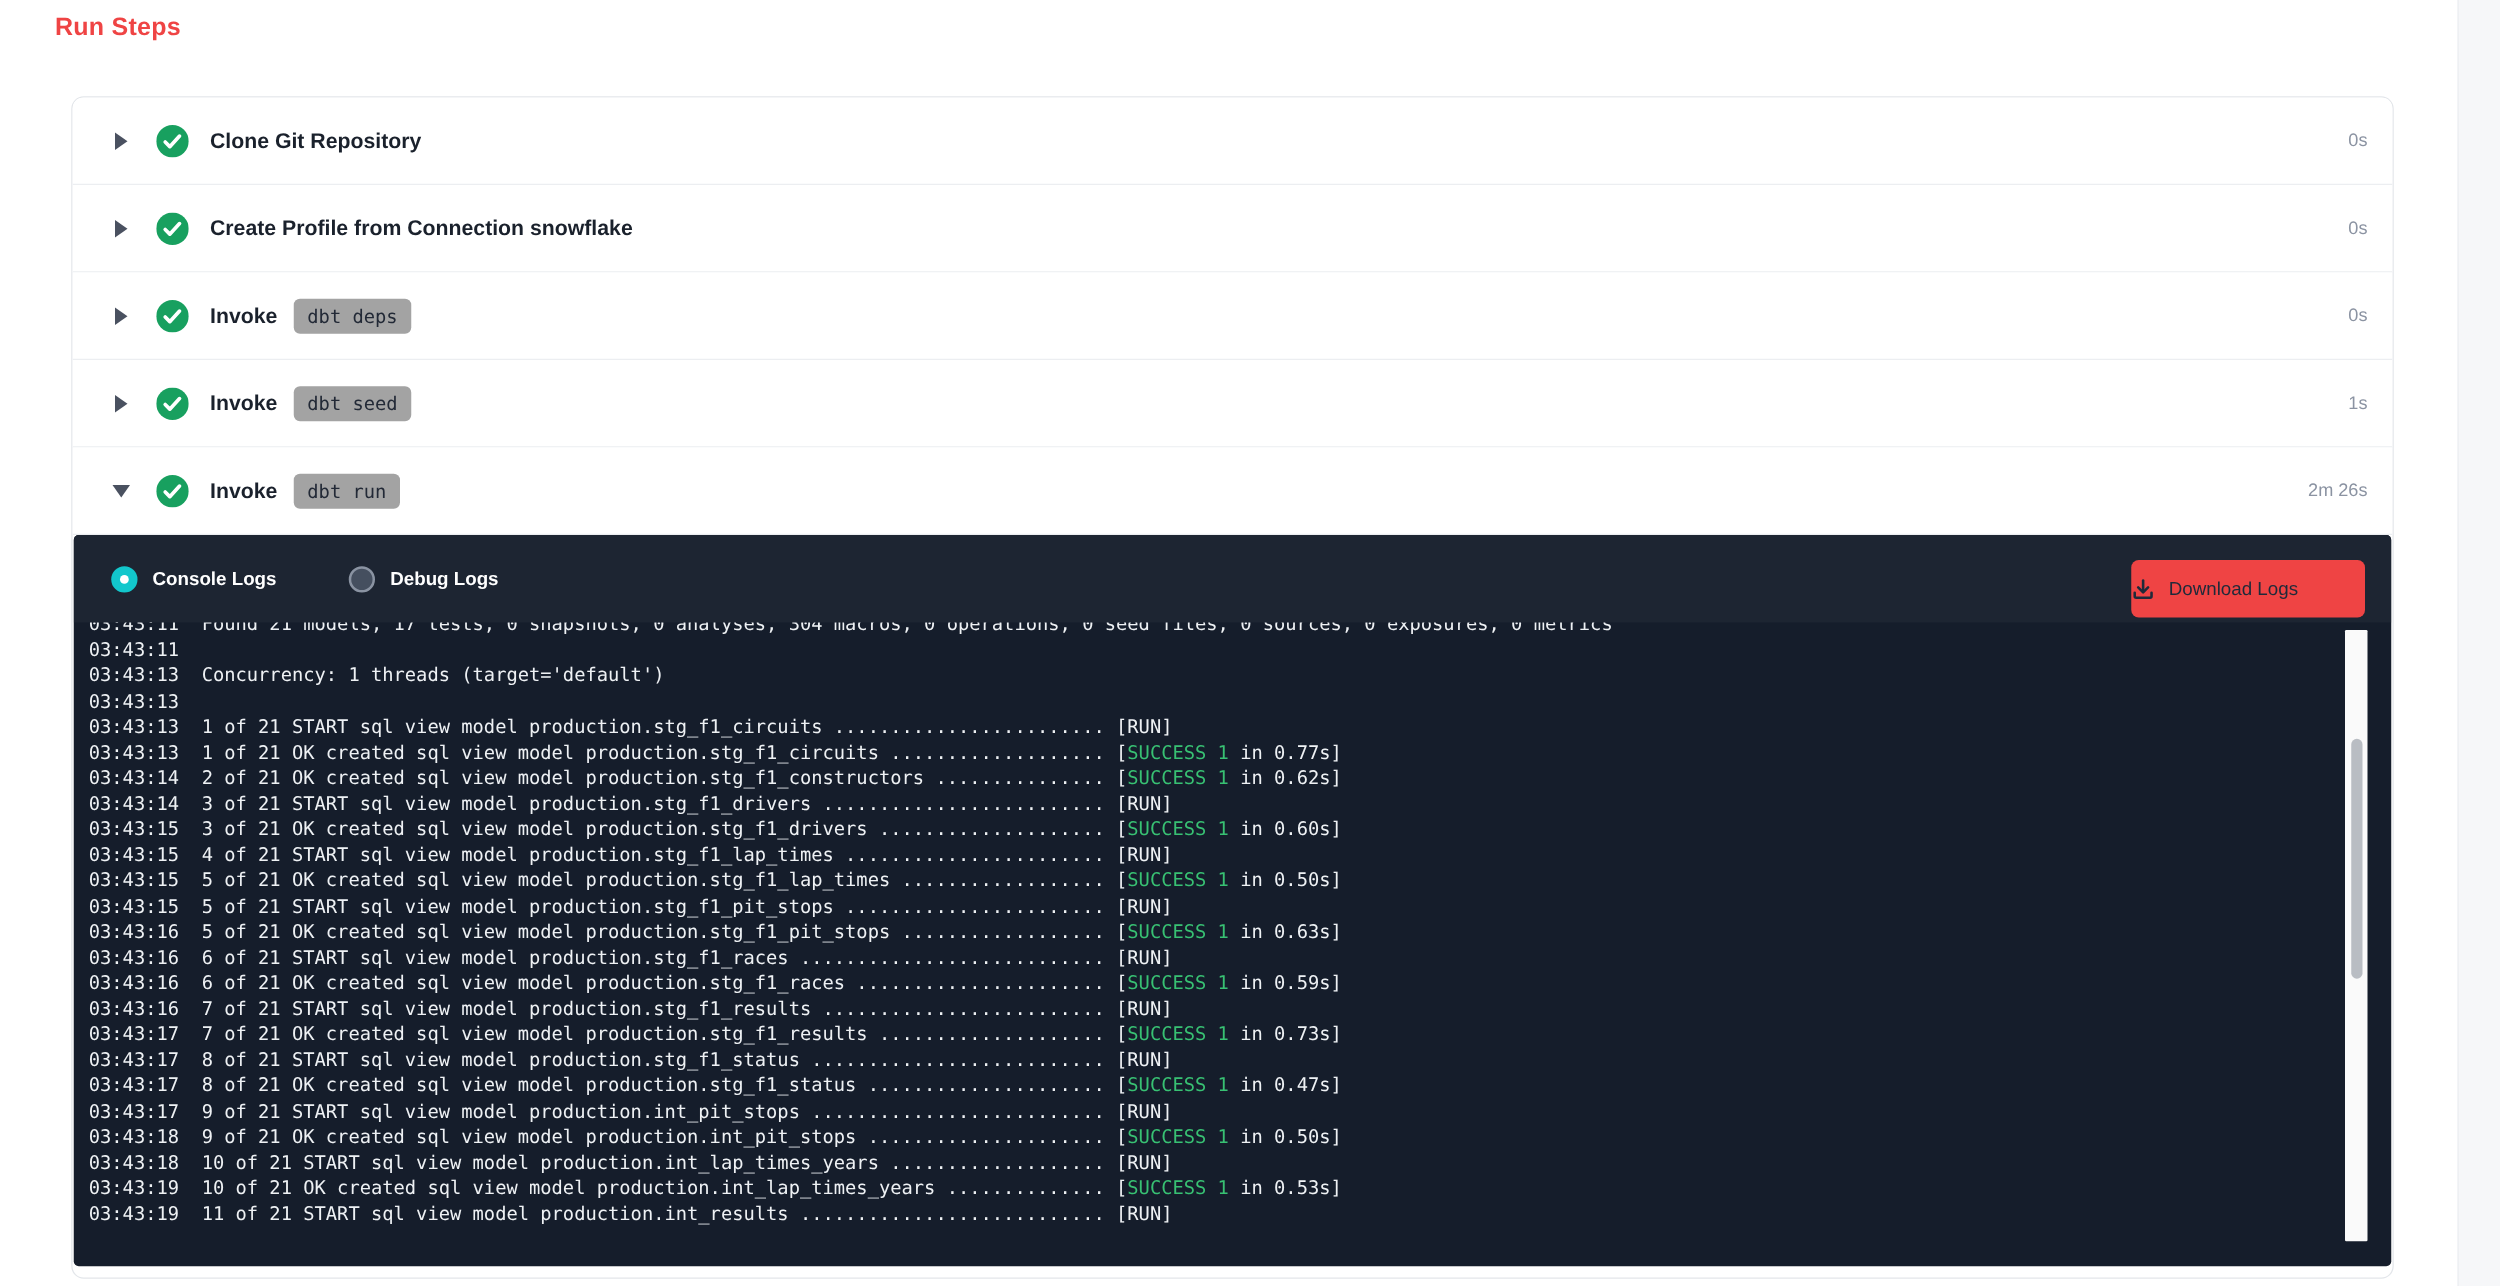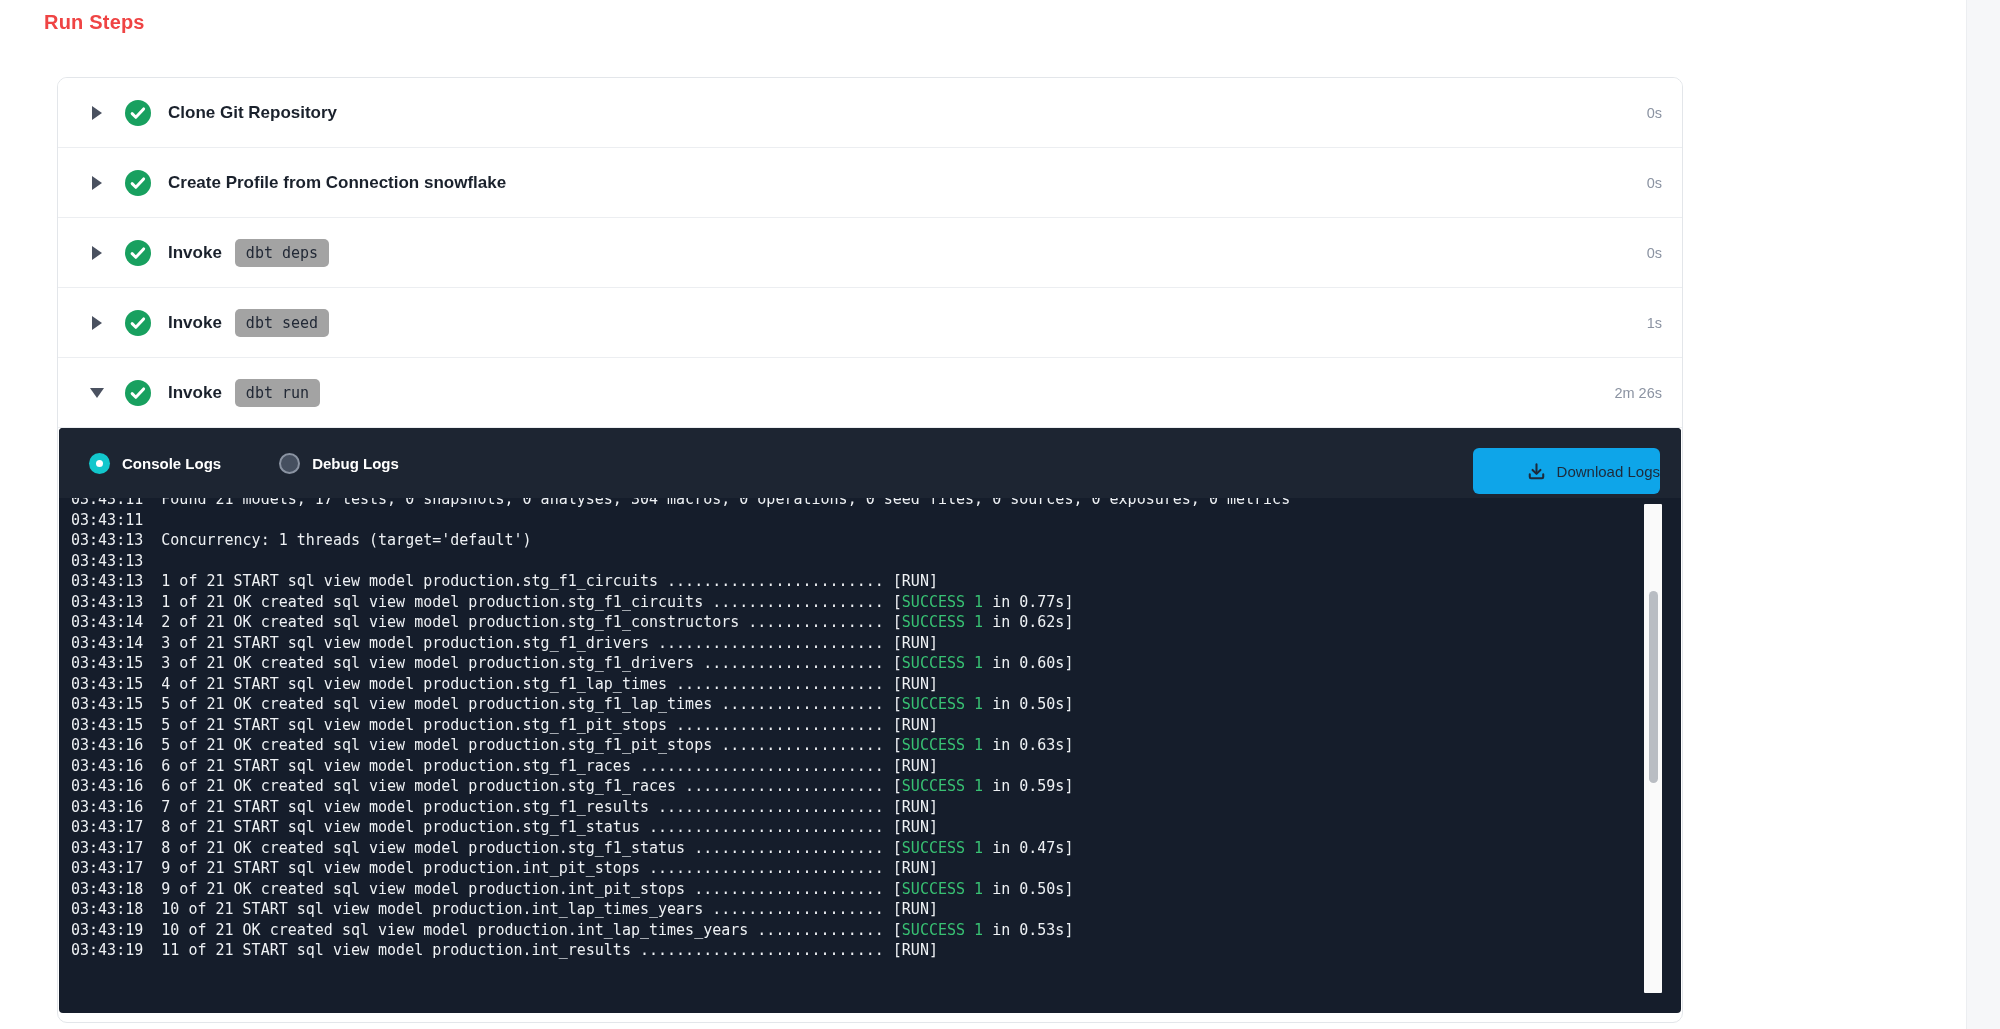--- a/index.html
+++ b/index.html
@@ -3,21 +3,21 @@
 <meta charset="utf-8">
 <style>
   * { margin:0; padding:0; box-sizing:border-box; }
   html,body { width:2000px; height:1029px; overflow:hidden; background:#ffffff;
               font-family:"Liberation Sans", sans-serif; }
   .page { position:relative; width:2000px; height:1029px; background:#ffffff; }
   .right-strip { position:absolute; top:0; right:0; width:34px; height:1029px;
                  background:#f6f7f9; border-left:1px solid #eceef1; }
   .page-title { position:absolute; left:44px; top:11px; font-size:20px; font-weight:bold;
                 color:#ef4444; letter-spacing:.2px; }
-  .card { position:absolute; left:57px; top:77px; width:1626px; height:946px;
+  .card { position:absolute; left:57px; top:77px; width:1858px; height:946px;
           background:#ffffff; border:1px solid #e3e6ea; border-radius:10px; overflow:hidden; }
   .step-row { position:relative; height:70px; display:flex; align-items:center;
               border-bottom:1px solid #eceef1; background:#ffffff; cursor:pointer; }
   .caret { width:14px; margin-left:32px; display:flex; justify-content:center; }
   .caret-right { width:0; height:0; border-top:7px solid transparent; border-bottom:7px solid transparent;
                  border-left:10px solid #4a5160; }
   .caret-down { width:0; height:0; border-left:7px solid transparent; border-right:7px solid transparent;
                 border-top:10px solid #4a5160; }
   .check { width:26px; height:26px; margin-left:21px; color:#18a05f; flex:0 0 auto; }
   .step-label { margin-left:17px; font-size:17px; font-weight:bold; color:#1a212c; }
@@ -30,23 +30,23 @@
                     display:flex; align-items:center; }
   .radio-group { display:flex; align-items:center; margin-left:30px;gap:20px; }
   .radio { display:flex; align-items:center; cursor:pointer; }
   .radio + .radio { margin-left:38px;justify-content:space-between; }
   .radio-dot { width:21px; height:21px; border-radius:50%; position:relative; }
   .radio-dot.on { background:#12c7cc; }
   .radio-dot.on::after { content:""; position:absolute; left:7px; top:7px; width:7px; height:7px;
                          border-radius:50%; background:#ffffff; }
   .radio-dot.off { background:#454f5f; border:2px solid #8a93a2; }
   .radio-label { margin-left:12px; font-size:15px; font-weight:bold; color:#ffffff; }
-  .dl-btn { position:absolute; top:20px; right:21px; width:187px; height:46px; background:#0ea5e9;
-            border:none; border-radius:6px; display:flex; align-items:center; justify-content:flex-end;
-            gap:11px; cursor:pointer; font-family:"Liberation Sans", sans-serif;padding-left:19px; }
+  .dl-btn { position:absolute; top:20px; right:21px; width:187px; height:46px; background:#ef4444;
+            border:none; border-radius:6px; display:flex; align-items:center; justify-content:flex-start;
+            gap:11px; cursor:pointer; font-family:"Liberation Sans", sans-serif; }
   .dl-btn span { font-size:15px; color:#1e2a3a; }
   .dl-icon { width:19px; height:19px; color:#1e2a3a; }
   .log-viewer { position:absolute; top:70px; left:0; right:40px; height:514px; overflow:hidden;
                 padding-left:12px; }
   .log-inner { margin-top:-9px; }
   .log-line { font-family:"DejaVu Sans Mono", monospace; font-size:15px; line-height:20.5px;
               white-space:pre; color:#eef1f4; }
   .log-line .green { color:#38c173; }
   .log-scroll-track { position:absolute; top:76px; right:19px; width:18px; height:489px;
                       background:#fafafa; border-radius:1px; }
@@ -154,20 +154,21 @@
             <div class="log-line"><span>03:43:14</span><span>  2 of 21 OK created sql view model production.stg_f1_constructors ...............</span><span> [</span><span class="green">SUCCESS 1</span><span> in 0.62s]</span></div>
             <div class="log-line"><span>03:43:14</span><span>  3 of 21 START sql view model production.stg_f1_drivers .........................</span><span> [RUN]</span></div>
             <div class="log-line"><span>03:43:15</span><span>  3 of 21 OK created sql view model production.stg_f1_drivers ....................</span><span> [</span><span class="green">SUCCESS 1</span><span> in 0.60s]</span></div>
             <div class="log-line"><span>03:43:15</span><span>  4 of 21 START sql view model production.stg_f1_lap_times .......................</span><span> [RUN]</span></div>
             <div class="log-line"><span>03:43:15</span><span>  5 of 21 OK created sql view model production.stg_f1_lap_times ..................</span><span> [</span><span class="green">SUCCESS 1</span><span> in 0.50s]</span></div>
             <div class="log-line"><span>03:43:15</span><span>  5 of 21 START sql view model production.stg_f1_pit_stops .......................</span><span> [RUN]</span></div>
             <div class="log-line"><span>03:43:16</span><span>  5 of 21 OK created sql view model production.stg_f1_pit_stops ..................</span><span> [</span><span class="green">SUCCESS 1</span><span> in 0.63s]</span></div>
             <div class="log-line"><span>03:43:16</span><span>  6 of 21 START sql view model production.stg_f1_races ...........................</span><span> [RUN]</span></div>
             <div class="log-line"><span>03:43:16</span><span>  6 of 21 OK created sql view model production.stg_f1_races ......................</span><span> [</span><span class="green">SUCCESS 1</span><span> in 0.59s]</span></div>
             <div class="log-line"><span>03:43:16</span><span>  7 of 21 START sql view model production.stg_f1_results .........................</span><span> [RUN]</span></div>
+            <div class="log-line"><span>03:43:17</span><span>  7 of 21 OK created sql view model production.stg_f1_results ....................</span><span> [</span><span class="green">SUCCESS 1</span><span> in 0.73s]</span></div>
             <div class="log-line"><span>03:43:17</span><span>  8 of 21 START sql view model production.stg_f1_status ..........................</span><span> [RUN]</span></div>
             <div class="log-line"><span>03:43:17</span><span>  8 of 21 OK created sql view model production.stg_f1_status .....................</span><span> [</span><span class="green">SUCCESS 1</span><span> in 0.47s]</span></div>
             <div class="log-line"><span>03:43:17</span><span>  9 of 21 START sql view model production.int_pit_stops ..........................</span><span> [RUN]</span></div>
             <div class="log-line"><span>03:43:18</span><span>  9 of 21 OK created sql view model production.int_pit_stops .....................</span><span> [</span><span class="green">SUCCESS 1</span><span> in 0.50s]</span></div>
             <div class="log-line"><span>03:43:18</span><span>  10 of 21 START sql view model production.int_lap_times_years ...................</span><span> [RUN]</span></div>
             <div class="log-line"><span>03:43:19</span><span>  10 of 21 OK created sql view model production.int_lap_times_years ..............</span><span> [</span><span class="green">SUCCESS 1</span><span> in 0.53s]</span></div>
             <div class="log-line"><span>03:43:19</span><span>  11 of 21 START sql view model production.int_results ...........................</span><span> [RUN]</span></div>
           </div>
       </div>
       <div class="log-scroll-track">

